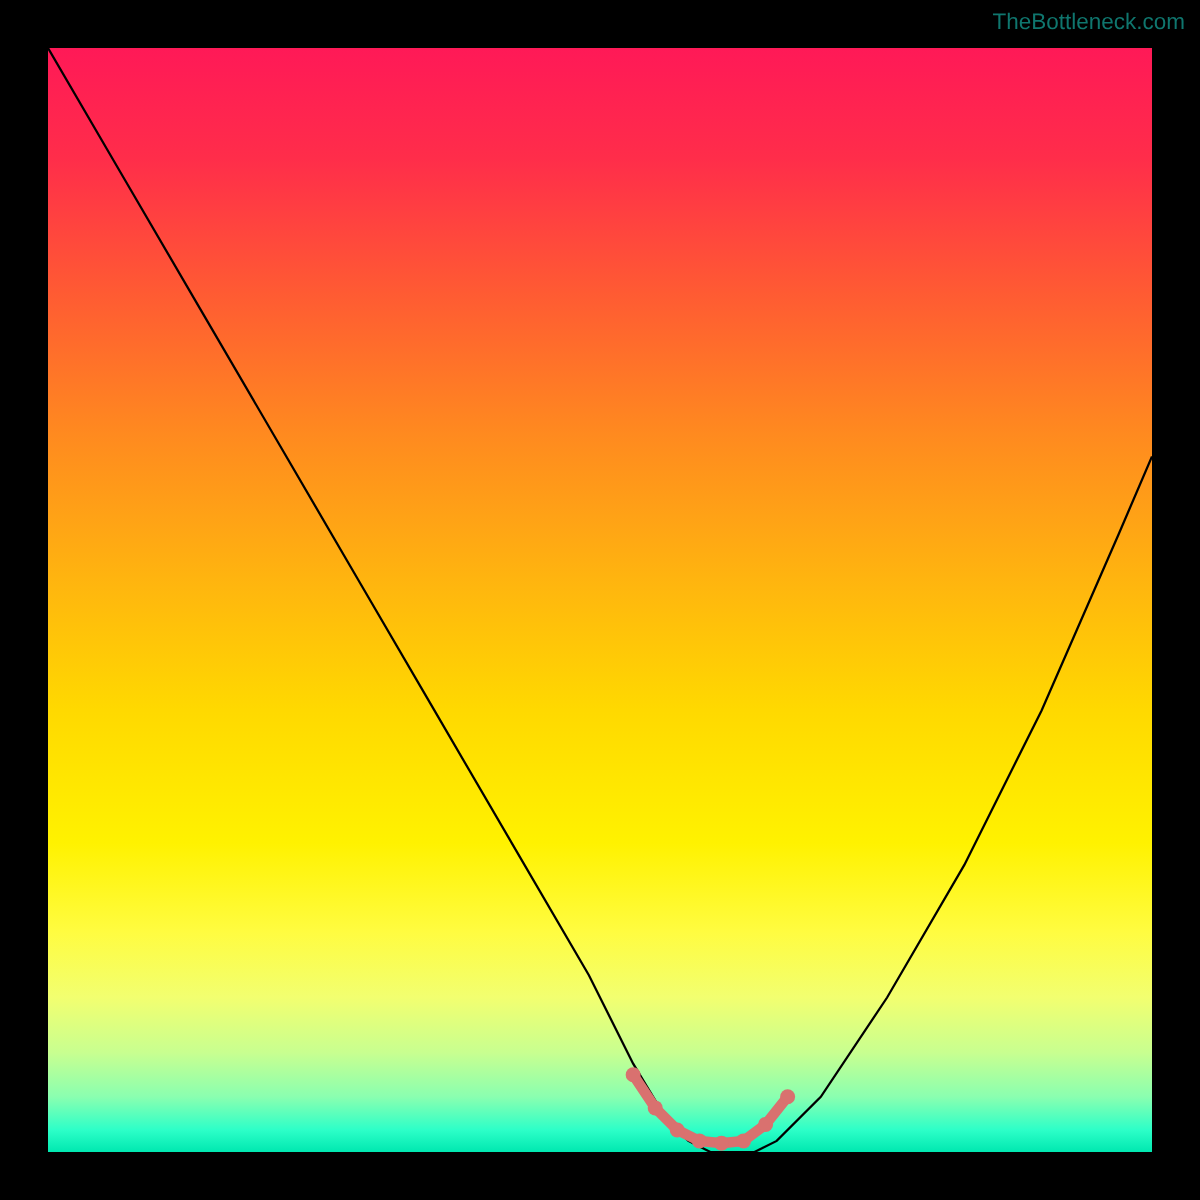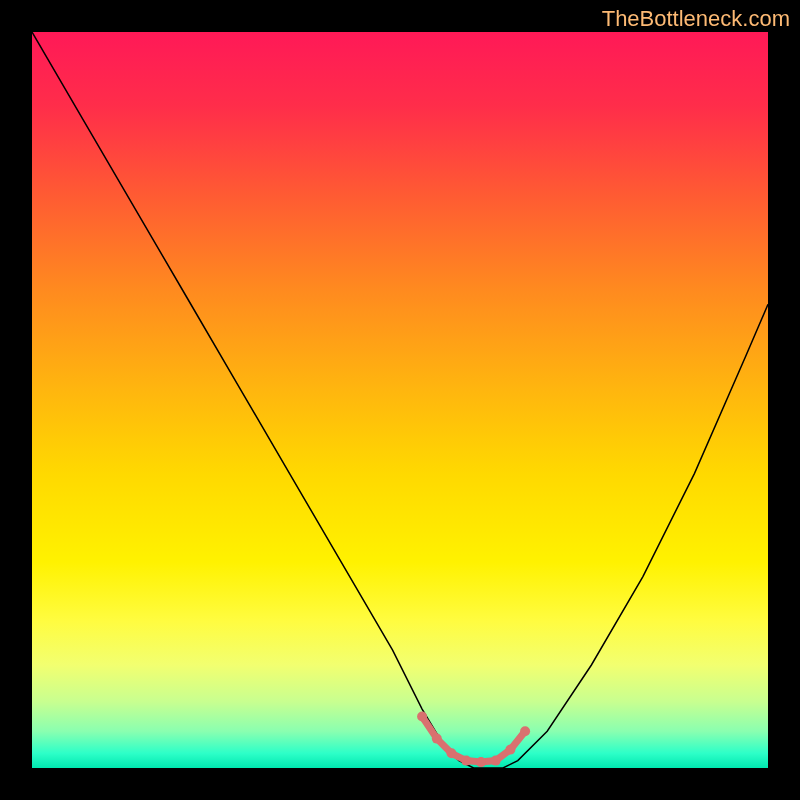--- a/index.html
+++ b/index.html
@@ -8,22 +8,22 @@
     height: 800px;
     background: #000;
     position: relative;
     overflow: hidden;
     font-family: Arial, sans-serif;
   }
   .watermark {
     position: absolute;
     top: 6px;
     right: 10px;
-    color: #fdba74;
-    font-size: 22px;
+    color: #0f766e;
+    font-size: 15px;
     font-weight: 500;
     z-index: 10;
     font-family: Arial, sans-serif;
   }
   .plot-area {
     position: absolute;
     left: 32px;
     top: 32px;
     width: 736px;
     height: 736px;

